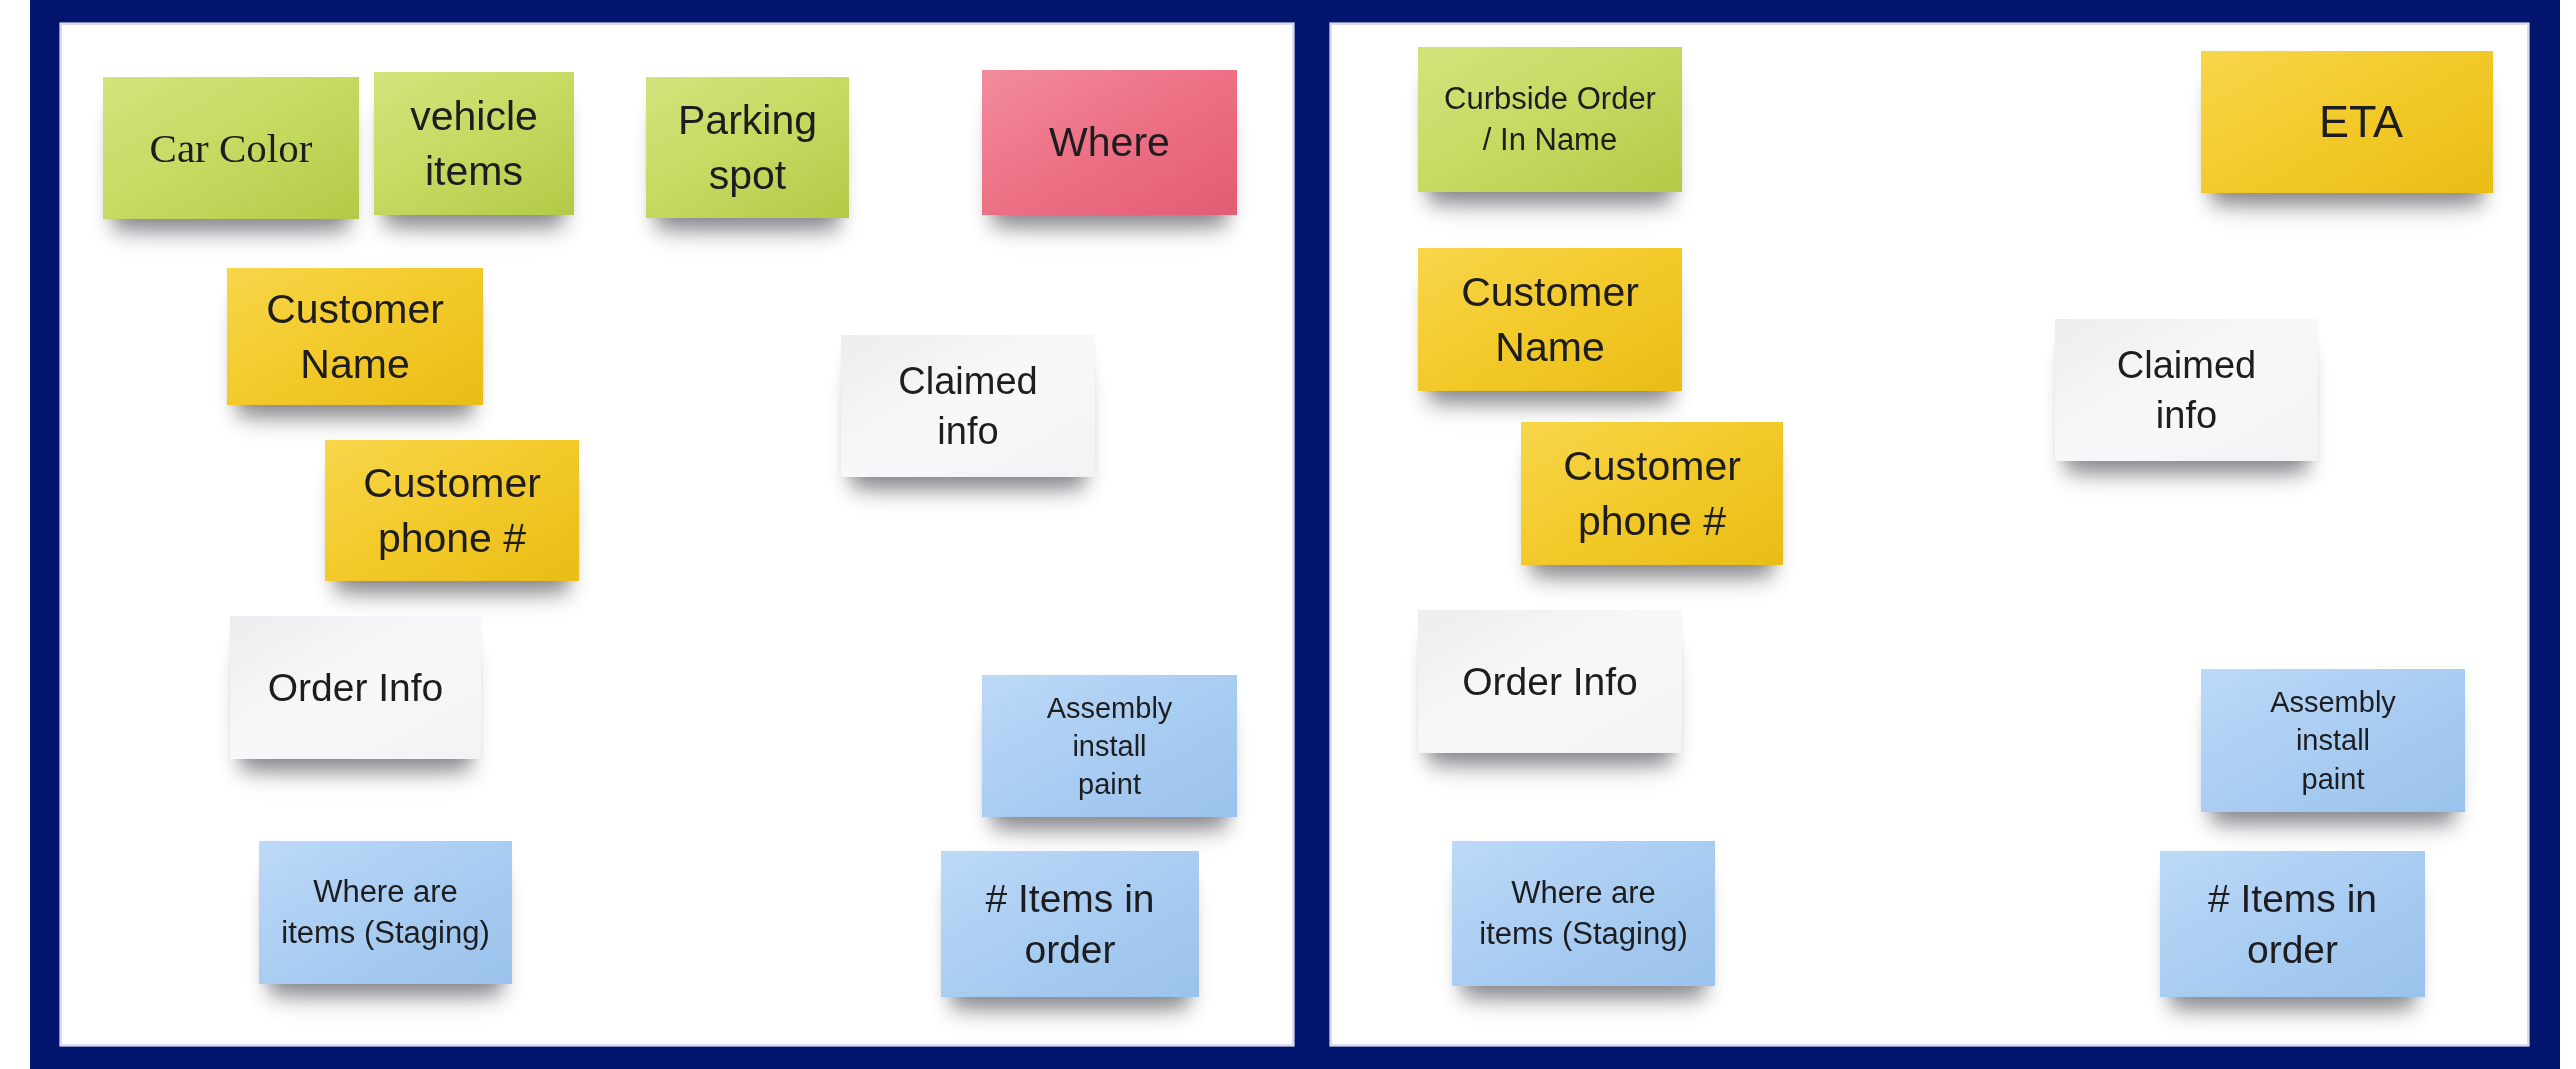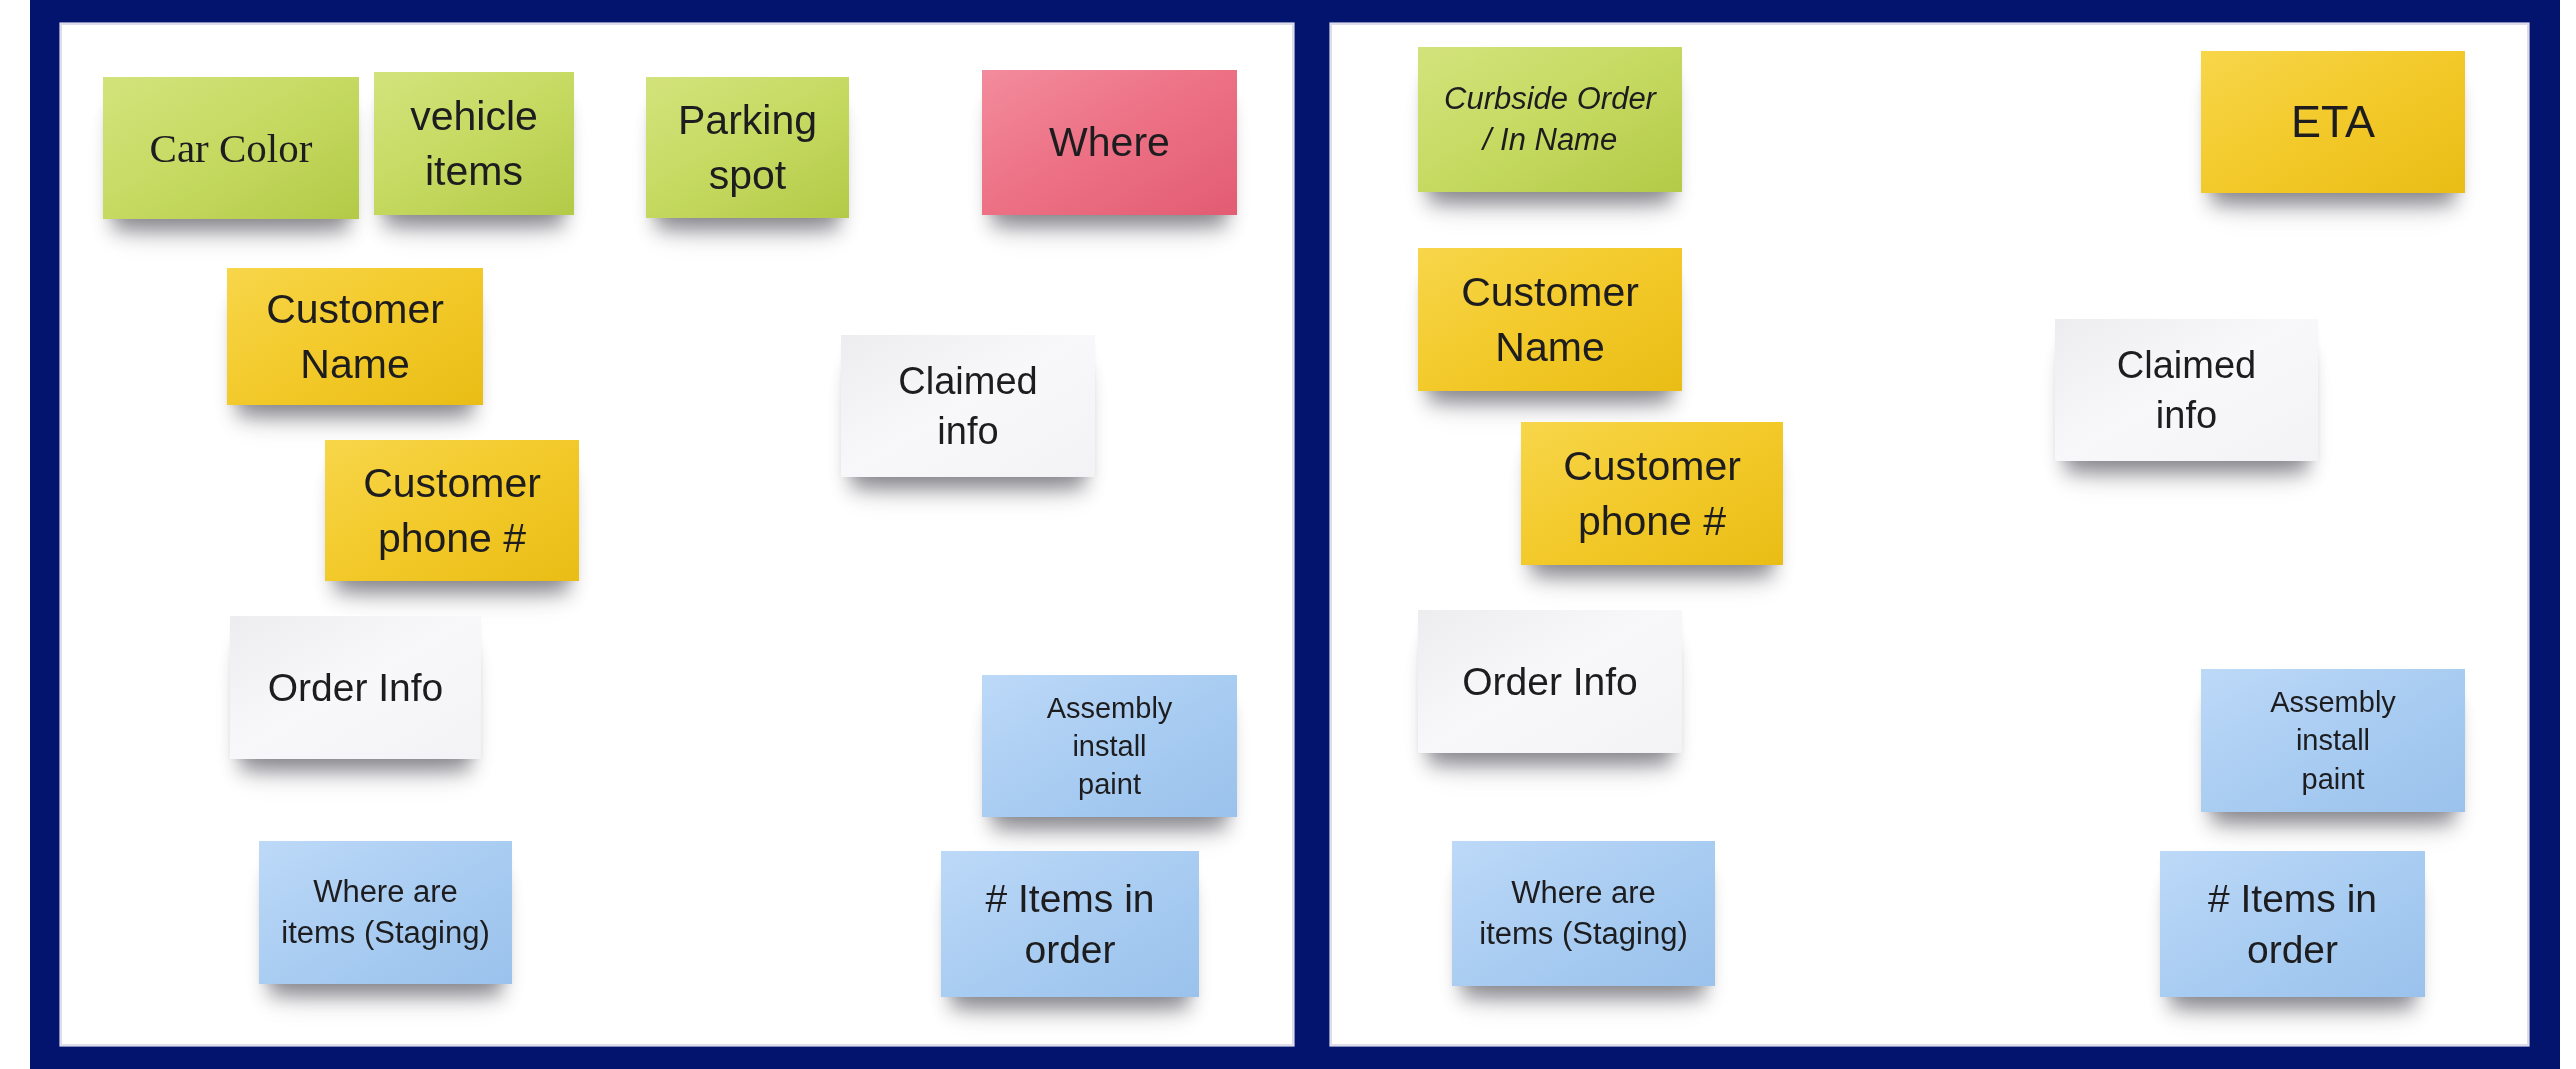--- a/index.html
+++ b/index.html
@@ -96,27 +96,27 @@
           <div>Where are</div>
           <div>items (Staging)</div>
         </div>
       </div>
       <div class="note" style="left: 941px; top: 851px; width: 258px; height: 146px; font-size: 39px; color: rgb(29, 29, 31); background: linear-gradient(150deg, rgb(189, 217, 248) 0%, rgb(170, 205, 242) 48%, rgb(154, 194, 236) 100%);">
         <div class="txt">
           <div># Items in</div>
           <div>order</div>
         </div>
       </div>
-      <div class="note" style="left: 1418px; top: 47px; width: 264px; height: 145px; font-size: 31px; color: rgb(29, 29, 31); background: linear-gradient(150deg, rgb(211, 227, 124) 0%, rgb(198, 218, 98) 48%, rgb(179, 202, 71) 100%); font-style: italic;">
+      <div class="note" style="left: 1418px; top: 47px; width: 264px; height: 145px; font-size: 31px; color: rgb(29, 29, 31); background: linear-gradient(150deg, rgb(211, 227, 124) 0%, rgb(198, 218, 98) 48%, rgb(179, 202, 71) 100%);">
         <div class="txt">
           <div>Curbside Order</div>
           <div>/ In Name</div>
         </div>
       </div>
-      <div class="note" style="left: 2201px; top: 51px; width: 264px; height: 142px; font-size: 45px; color: rgb(29, 29, 31); background: linear-gradient(150deg, rgb(247, 214, 74) 0%, rgb(243, 202, 43) 48%, rgb(233, 189, 21) 100%);">
+      <div class="note" style="left: 2201px; top: 51px; width: 264px; height: 142px; font-size: 45px; color: rgb(29, 29, 31); background: linear-gradient(150deg, rgb(247, 214, 74) 0%, rgb(243, 202, 43) 48%, rgb(233, 189, 21) 100%); padding-left: 28px;">
         <div class="txt">
           <div>ETA</div>
         </div>
       </div>
       <div class="note" style="left: 1418px; top: 248px; width: 264px; height: 143px; font-size: 41px; color: rgb(29, 29, 31); background: linear-gradient(150deg, rgb(247, 214, 74) 0%, rgb(243, 202, 43) 48%, rgb(233, 189, 21) 100%);">
         <div class="txt">
           <div>Customer</div>
           <div>Name</div>
         </div>
       </div>

